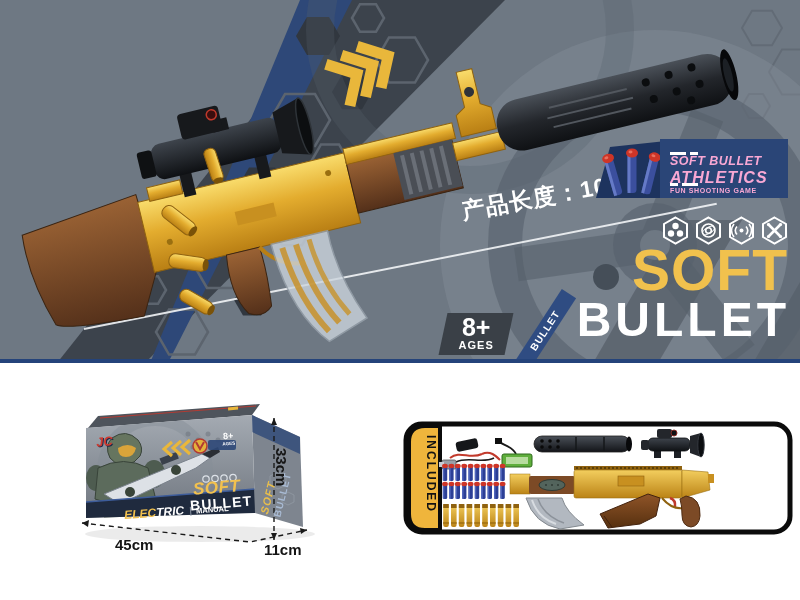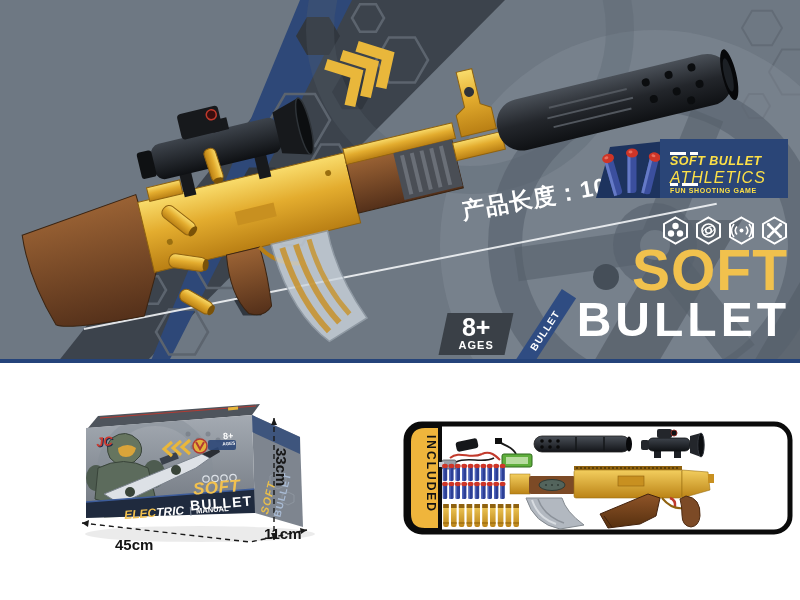--- a/index.html
+++ b/index.html
@@ -11,24 +11,24 @@
   .len-label{position:absolute;left:462px;top:196px;width:260px;color:#fff;font-size:23px;font-weight:700;
              letter-spacing:1px;transform:rotate(-10deg);transform-origin:left center;white-space:nowrap;}
   .measure-line{position:absolute;left:84px;top:328px;width:645px;height:2px;background:#F2F4F6;
                 transform:rotate(-11.2deg);transform-origin:left center;opacity:.9;}
   .headline-soft{position:absolute;right:12px;top:242px;font-size:57px;line-height:1;font-weight:900;
                  color:#F1C14D;letter-spacing:1px;}
   .headline-bullet{position:absolute;right:10px;top:296px;font-size:48px;line-height:1;font-weight:700;
                  color:#FFFFFF;letter-spacing:4px;}
   .feat-icons{position:absolute;right:12px;top:216px;display:flex;gap:6px;}
   .ath-badge{position:absolute;left:596px;top:139px;width:192px;height:59px;}
-  .ath-text{position:absolute;left:64px;top:0;right:0;bottom:0;background:#2A4577;color:#fde047;
+  .ath-text{position:absolute;left:64px;top:0;right:0;bottom:0;background:#2A4577;color:#f9a8d4;
             padding:10px 0 0 10px;box-sizing:border-box;}
   .ath-l1{font-size:12.5px;font-weight:900;font-style:italic;letter-spacing:.5px;line-height:1.1;}
-  .ath-l2{font-size:16px;font-weight:400;font-style:italic;letter-spacing:1px;line-height:1.1;}
+  .ath-l2{font-size:16px;font-weight:700;font-style:italic;letter-spacing:1px;line-height:1.1;}
   .ath-l3{font-size:7px;font-weight:700;letter-spacing:.6px;line-height:1.5;}
   .dash{display:inline-block;height:3px;background:#fff;margin-right:4px;vertical-align:middle;}
   .age-badge{position:absolute;left:443px;top:313px;width:66px;height:42px;background:#3A4047;
              transform:skewX(-12deg);}
   .age-inner{transform:skewX(12deg);color:#fff;text-align:center;}
   .age-num{font-size:25px;font-weight:900;line-height:25px;margin-top:2px;}
   .age-lbl{font-size:11px;font-weight:800;letter-spacing:1px;line-height:11px;}
   .ribbon{position:absolute;left:501px;top:322px;width:88px;height:17px;background:#2F4C82;
           transform:rotate(-57deg);text-align:center;color:#fff;font-size:10px;font-weight:800;
           letter-spacing:1px;line-height:17px;}
@@ -384,21 +384,21 @@
   <div class="box-soft">SOFT</div>
   <div class="box-bullet">BULLET</div>
   <div class="box-strip-text">
     <span class="elec1">ELEC</span><span class="elec2">TRIC</span><span class="manual">MANUAL</span>
   </div>
   <div class="box-side-text">
     <span class="side-soft">SOFT</span><br>
     <span class="side-bullet">BULLET</span>
   </div>
   <div class="dim-label" style="left:115px;top:536px">45cm</div>
-  <div class="dim-label" style="left:264px;top:525px">11cm</div>
+  <div class="dim-label" style="left:264px;top:541px">11cm</div>
   <div class="dim-label dim-vert" style="left:273px;top:448px">33cm</div>
 
   <svg class="abs" style="left:398px;top:416px" width="400" height="124" viewBox="0 0 400 124">
     <defs>
       <linearGradient id="pgold" x1="0" y1="0" x2="0" y2="1">
         <stop offset="0" stop-color="#F3CE5E"></stop>
           <stop offset="1" stop-color="#BB8316"></stop>
       </linearGradient>
       <linearGradient id="pwood2" x1="0" y1="0" x2="0" y2="1">
         <stop offset="0" stop-color="#8F5428"></stop>

